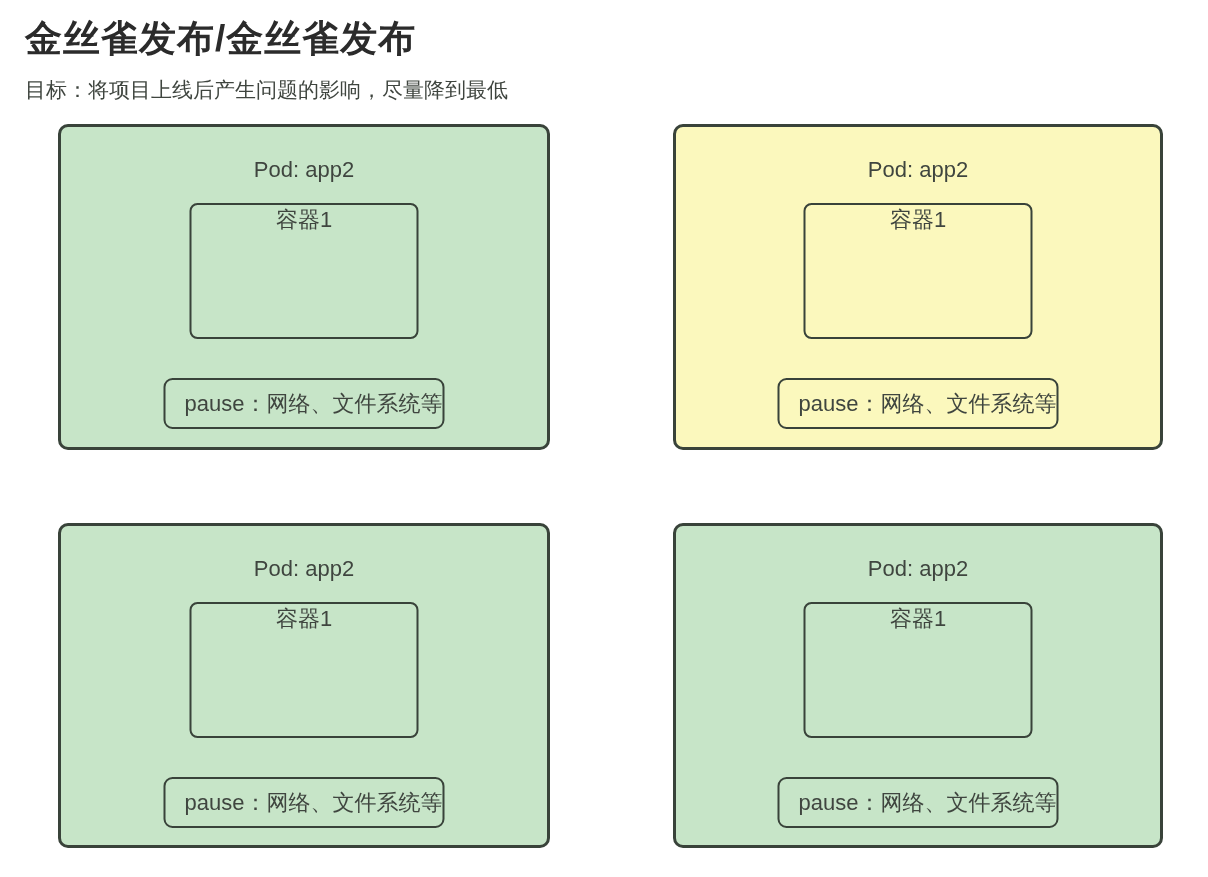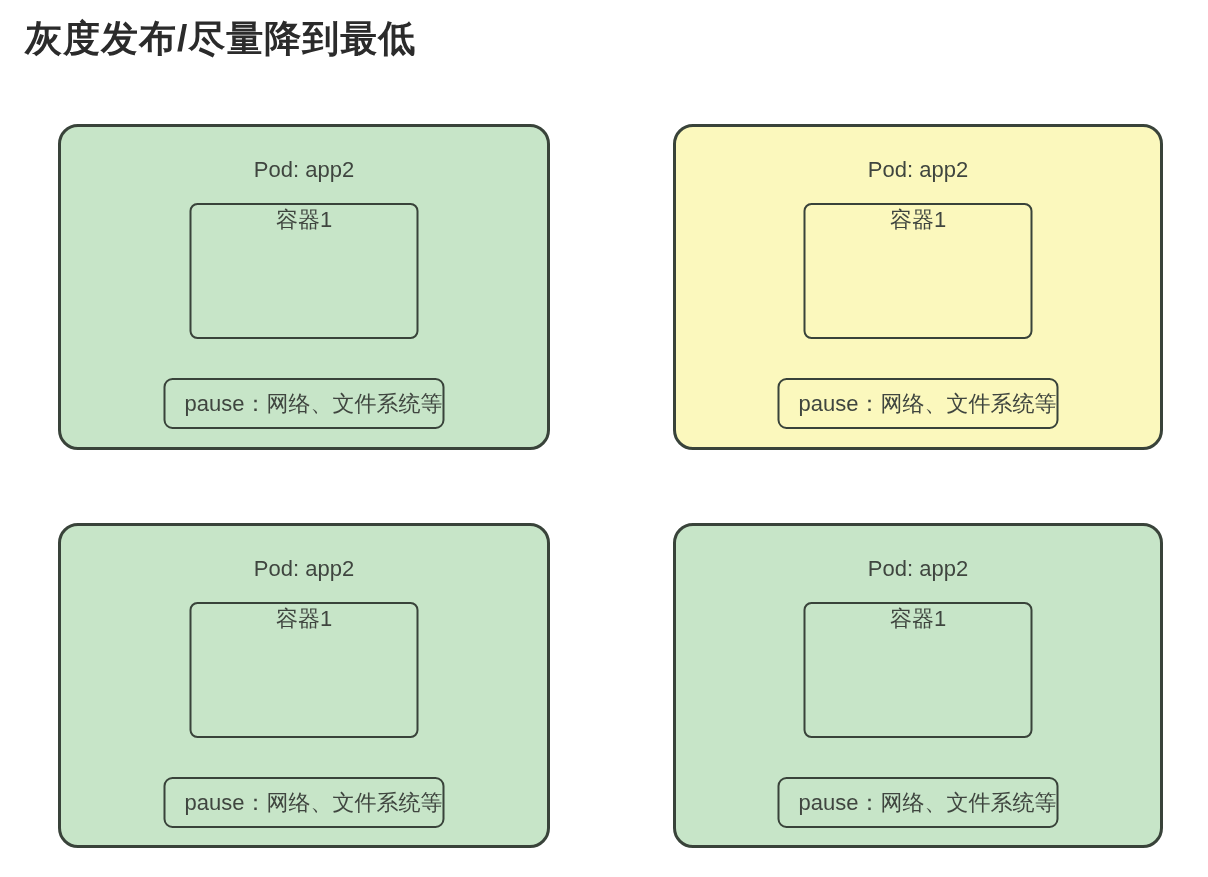--- a/index.html
+++ b/index.html
@@ -31,21 +31,21 @@
     left: 25px;
     top: 76px;
     margin: 0;
     font-size: 21px;
     color: var(--text, #3a3a3a);
     white-space: nowrap;
   }
   .pod {
     position: absolute;
     border: 3px solid var(--border, #39433a);
-    border-radius: 20px;
+    border-radius: 10px;
     box-sizing: border-box;
     color: var(--text, #3f453f);
   }
   .pod--green  { background: var(--pod-green, #c7e5c8); }
   .pod--yellow { background: var(--pod-yellow, #fbf8bd); }
   .pod--1 { left: 58px;  top: 124px; width: 492px; height: 326px; }
   .pod--2 { left: 673px; top: 124px; width: 490px; height: 326px; }
   .pod--3 { left: 58px;  top: 523px; width: 492px; height: 325px; }
   .pod--4 { left: 673px; top: 523px; width: 490px; height: 325px; }
   .pod-title {
@@ -87,22 +87,23 @@
     justify-content: flex-end;
     font-size: 22px;
     white-space: nowrap;
   }
 </style>
 </head>
 <body>
 
 <div class="page">
 
-  <h1 class="page-title">灰度发布/尽量降到最低</h1>
+  <h1 class="page-title">金丝雀发布/金丝雀发布</h1>
 
+  <p class="page-subtitle">目标：将项目上线后产生问题的影响，尽量降到最低</p>
 
   <section class="pod pod--green pod--1">
     <div class="pod-title">Pod: app2</div>
     <div class="container-box">
       <span>容器1</span>
     </div>
     <div class="pause-box">
       <span>pause：网络、文件系统等</span>
     </div>
   </section>

